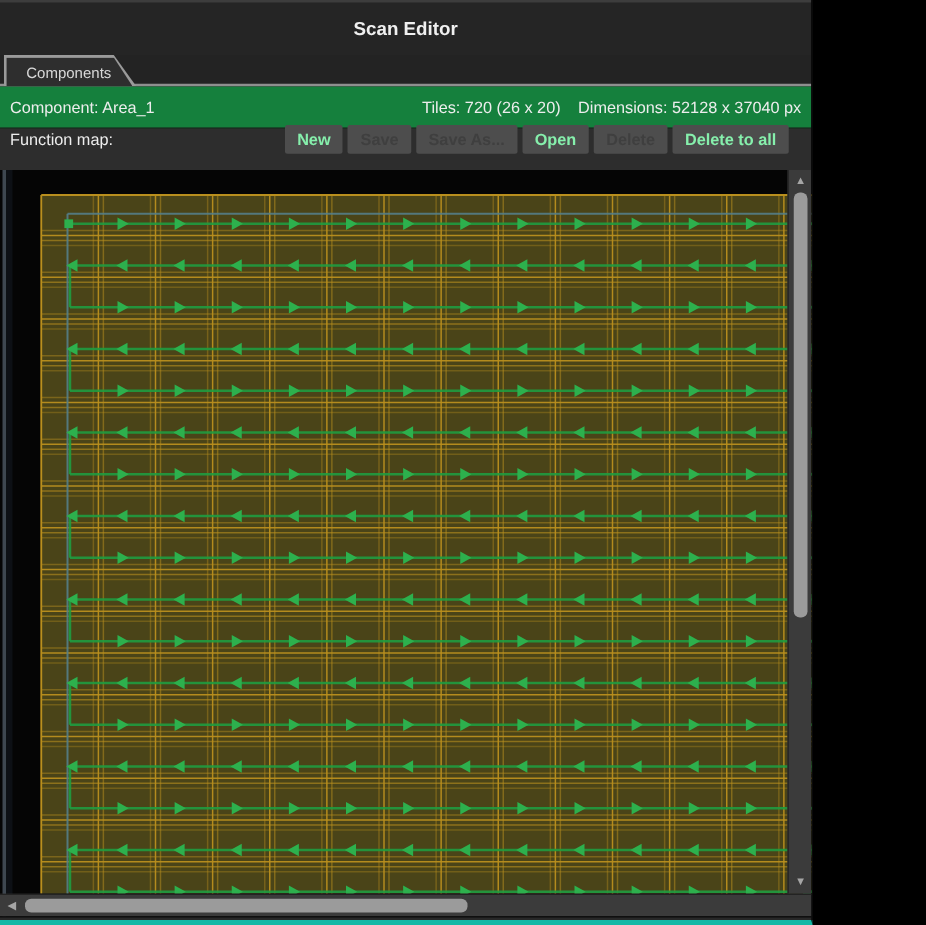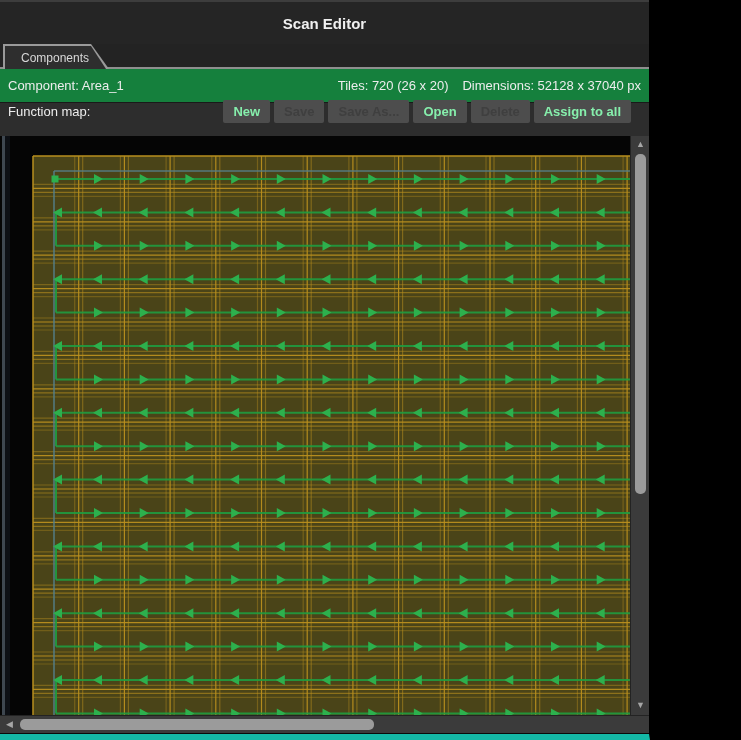--- a/index.html
+++ b/index.html
@@ -1,21 +1,21 @@
 <!DOCTYPE html>
 <html><head>
 <meta charset="utf-8">
 <style>
   * { margin:0; padding:0; box-sizing:border-box; }
   html,body { background:#000; }
   .window {
     position:relative; width:650px; height:740px;
     background:#252525; overflow:hidden;
     font-family:"Liberation Sans", sans-serif; color:#ededed;
-    border-right:1px solid #000; border-bottom:6px solid #14b8a6;
+    border-right:1px solid #000; border-bottom:4px solid #14b8a6;
   }
   
   .titlebar {
     height:44px; background:#252525; border-top:2px solid #3d3d3d;
     display:flex; align-items:center; justify-content:center;
   }
   .titlebar .title { font-size:15px; font-weight:bold; color:#f0f0f0; }
   
   .tabstrip { position:relative; height:25px; background:#232323;padding-left:35px; }
   .tabline { position:absolute; left:0; right:0; bottom:0; height:2px; background:#8f8f8f; }
@@ -102,21 +102,21 @@
   </div>
 
   <div class="function-row">
     <span>Function map:</span>
     <span class="spacer"></span>
     <button class="btn">New</button>
     <button class="btn disabled">Save</button>
     <button class="btn disabled">Save As...</button>
     <button class="btn gap">Open</button>
     <button class="btn gap disabled">Delete</button>
-    <button class="btn gap">Assign to all</button>
+    <button class="btn gap">Delete to all</button>
   </div>
 
   <div class="canvas-area">
     <div class="left-edge"></div>
     <div class="left-edge2"></div>
 
     <svg id="scanSvg" class="scan-svg" width="712" height="579">
         <rect x="23" y="20" width="689" height="559" fill="#4a4418"></rect>
         <line x1="23" y1="20" x2="23" y2="579" stroke="#b98f1e" stroke-width="1.5"></line>
         <line x1="23" y1="20" x2="712" y2="20" stroke="#b98f1e" stroke-width="1.5"></line>

